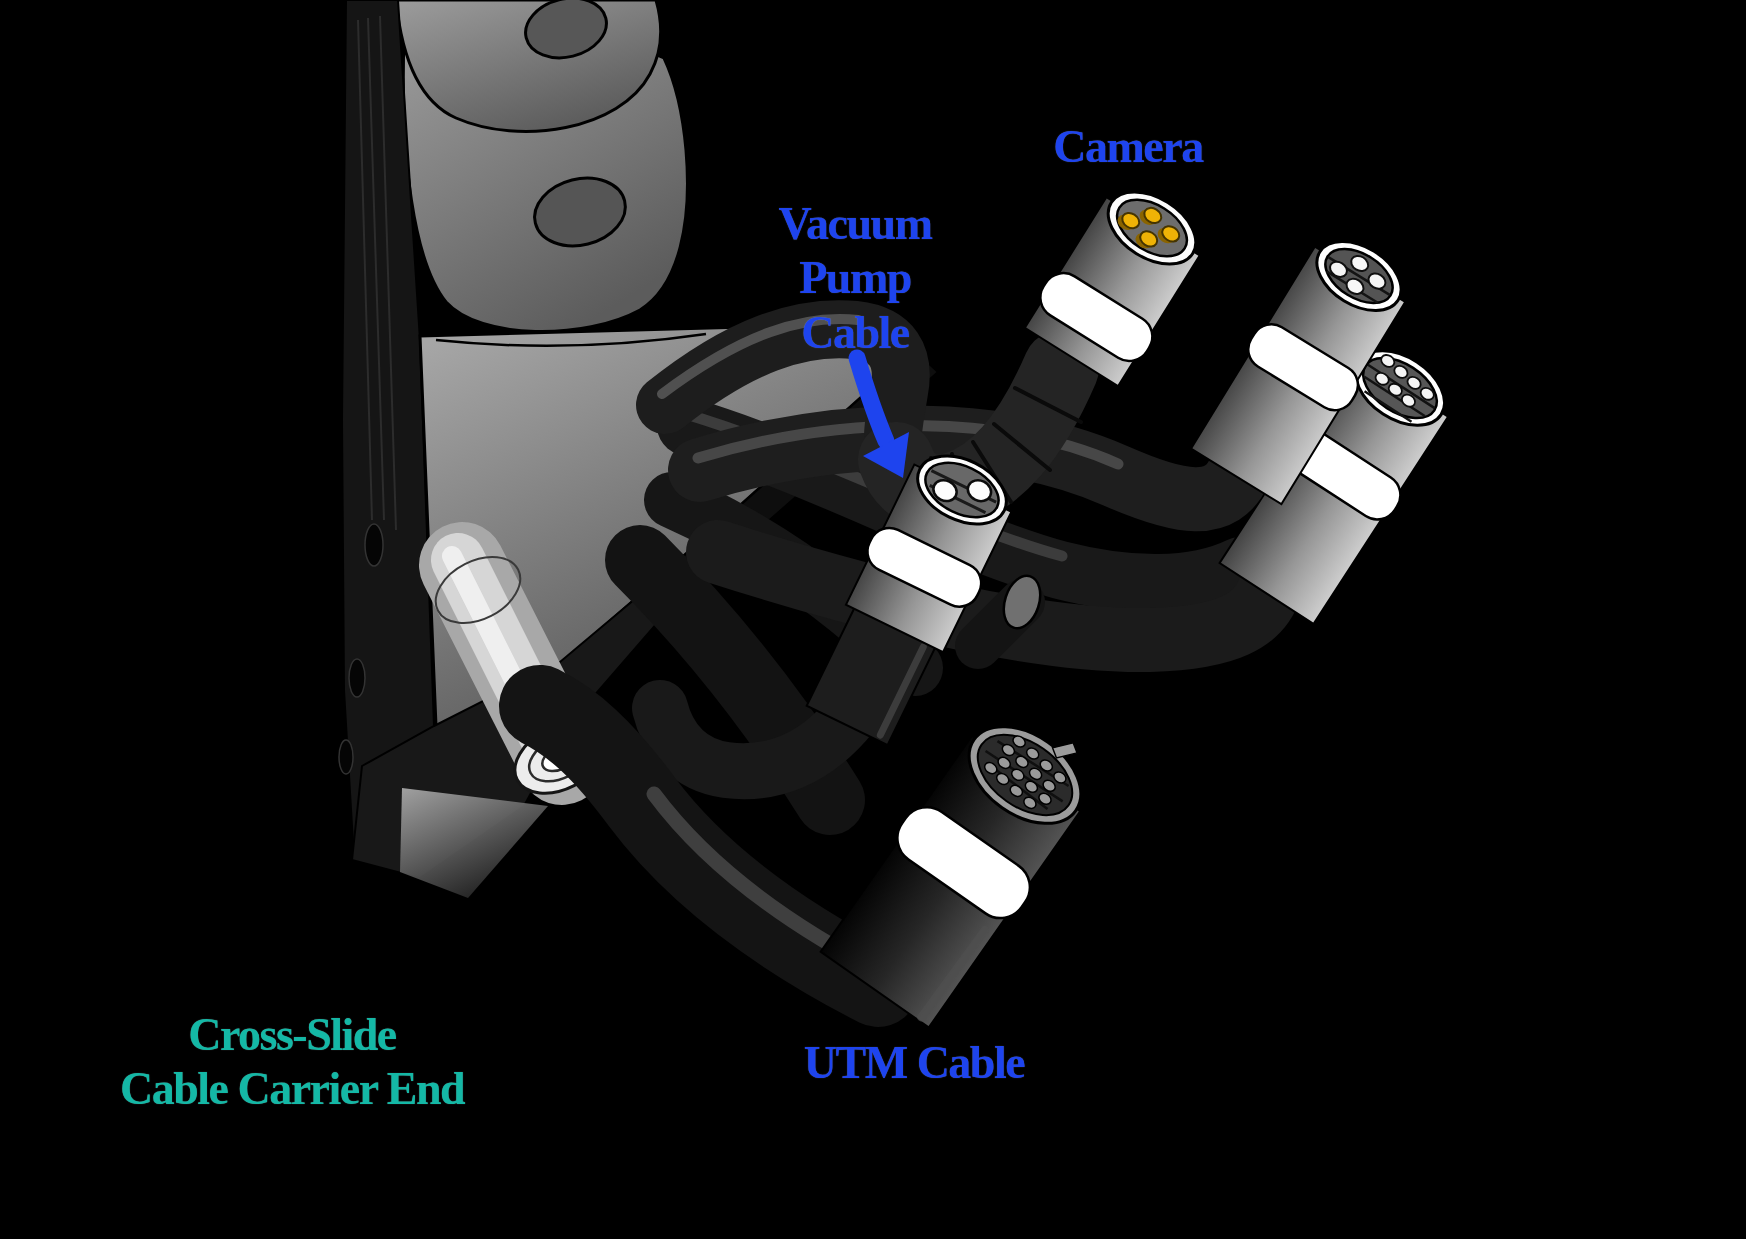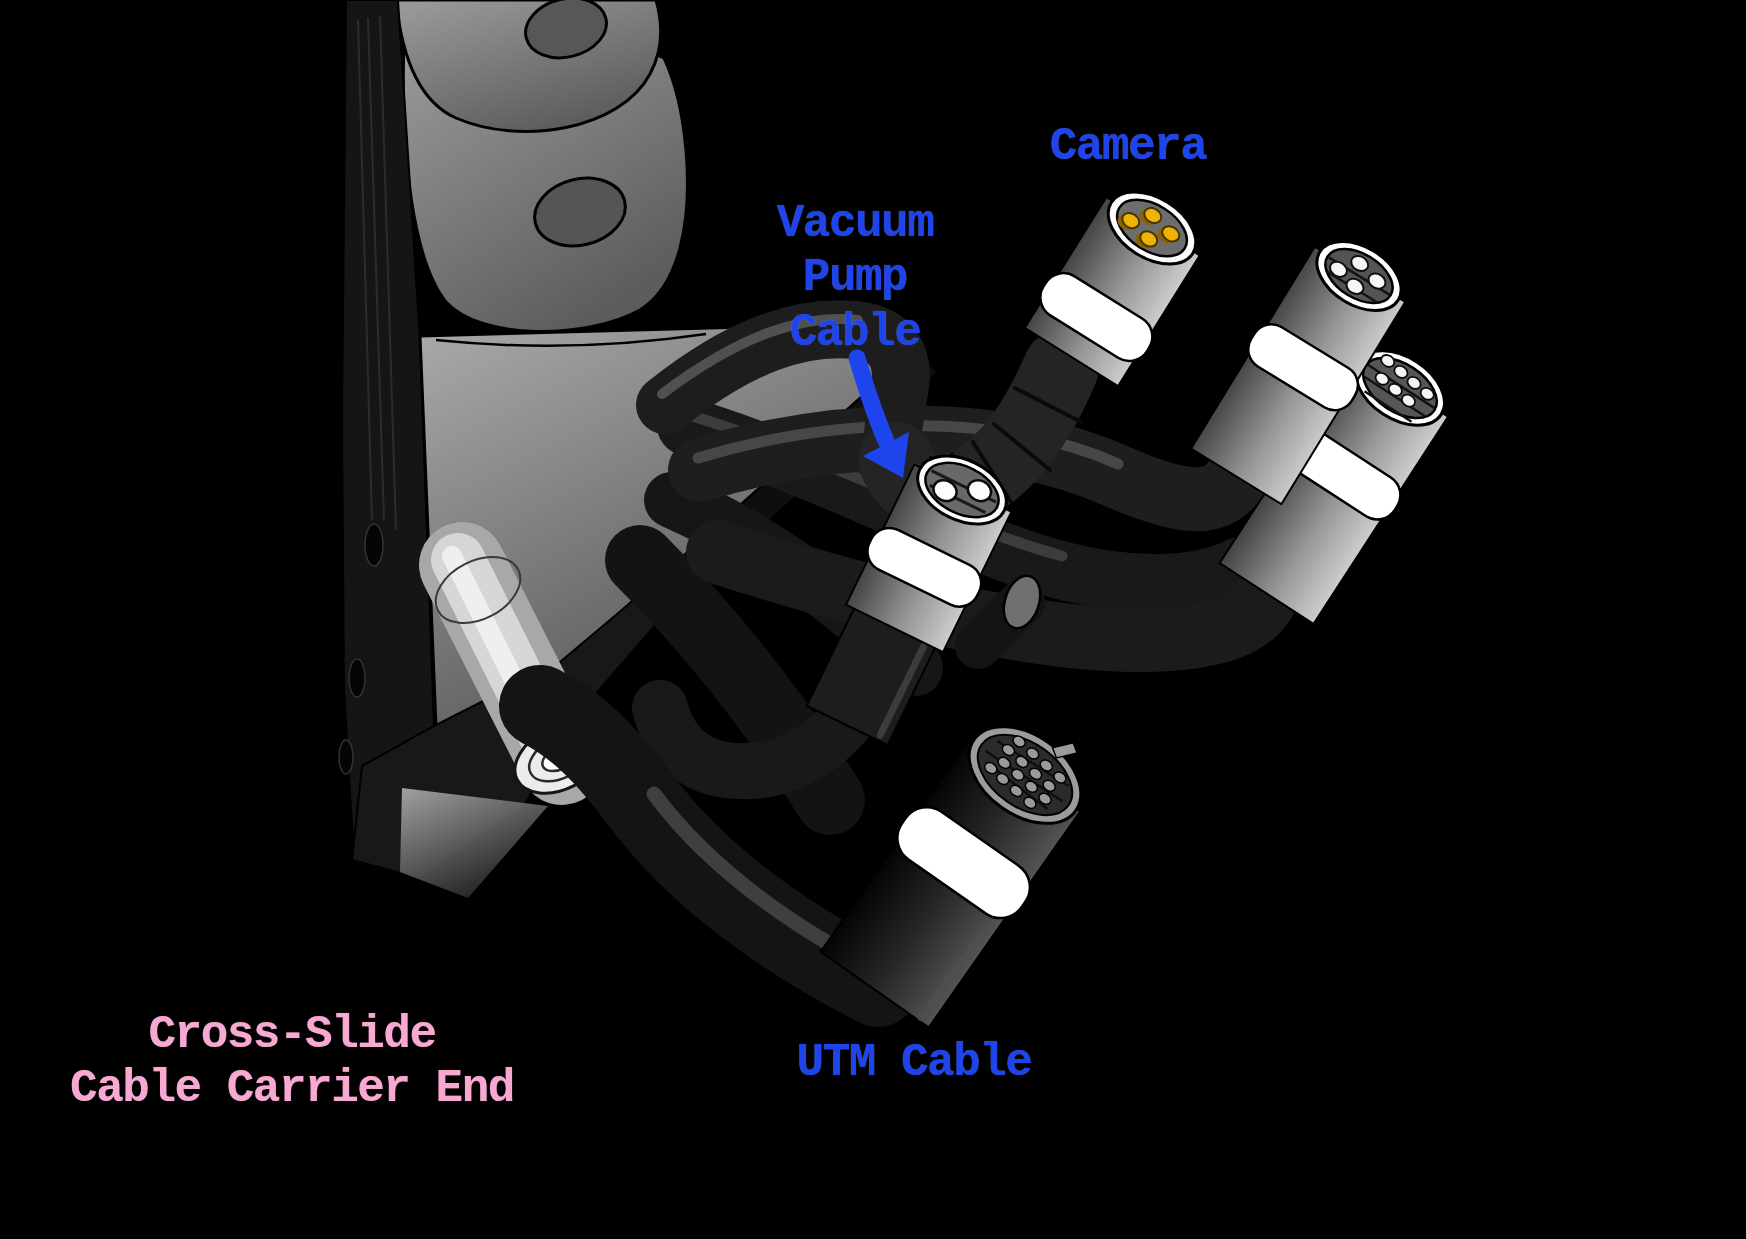--- a/index.html
+++ b/index.html
@@ -1,24 +1,24 @@
 <!DOCTYPE html>
 <html><head>
 <meta charset="utf-8">
 <style>
   html,body{margin:0;padding:0;background:#000;}
   .stage{position:relative;width:1591px;height:1239px;background:#000;overflow:hidden;
-         font-family:Liberation Mono, monospace;border-radius:29px;}
+         font-family:Liberation Serif, serif;border-radius:29px;}
   .scene{position:absolute;left:0;top:0;}
   .label{position:absolute;transform:translateX(-50%);white-space:nowrap;text-align:center;
          font-weight:bold;font-size:46px;letter-spacing:-1.5px;line-height:1.18;
          text-shadow:0 0 1px rgba(255,255,255,.35);}
   .label span{display:block;}
   .blue{color:#1e44ee;}
-  .orange{color:#f9a8d4;}
+  .orange{color:#14b8a6;}
 </style>
 </head>
 <body>
 
 <div class="stage">
 
 <svg class="scene" width="1746" height="1239" viewBox="0 0 1746 1239">
   <defs>
     <linearGradient id="gLink" x1="0" y1="0" x2="0.6" y2="1">
       <stop offset="0" stop-color="#9c9c9c"></stop>

